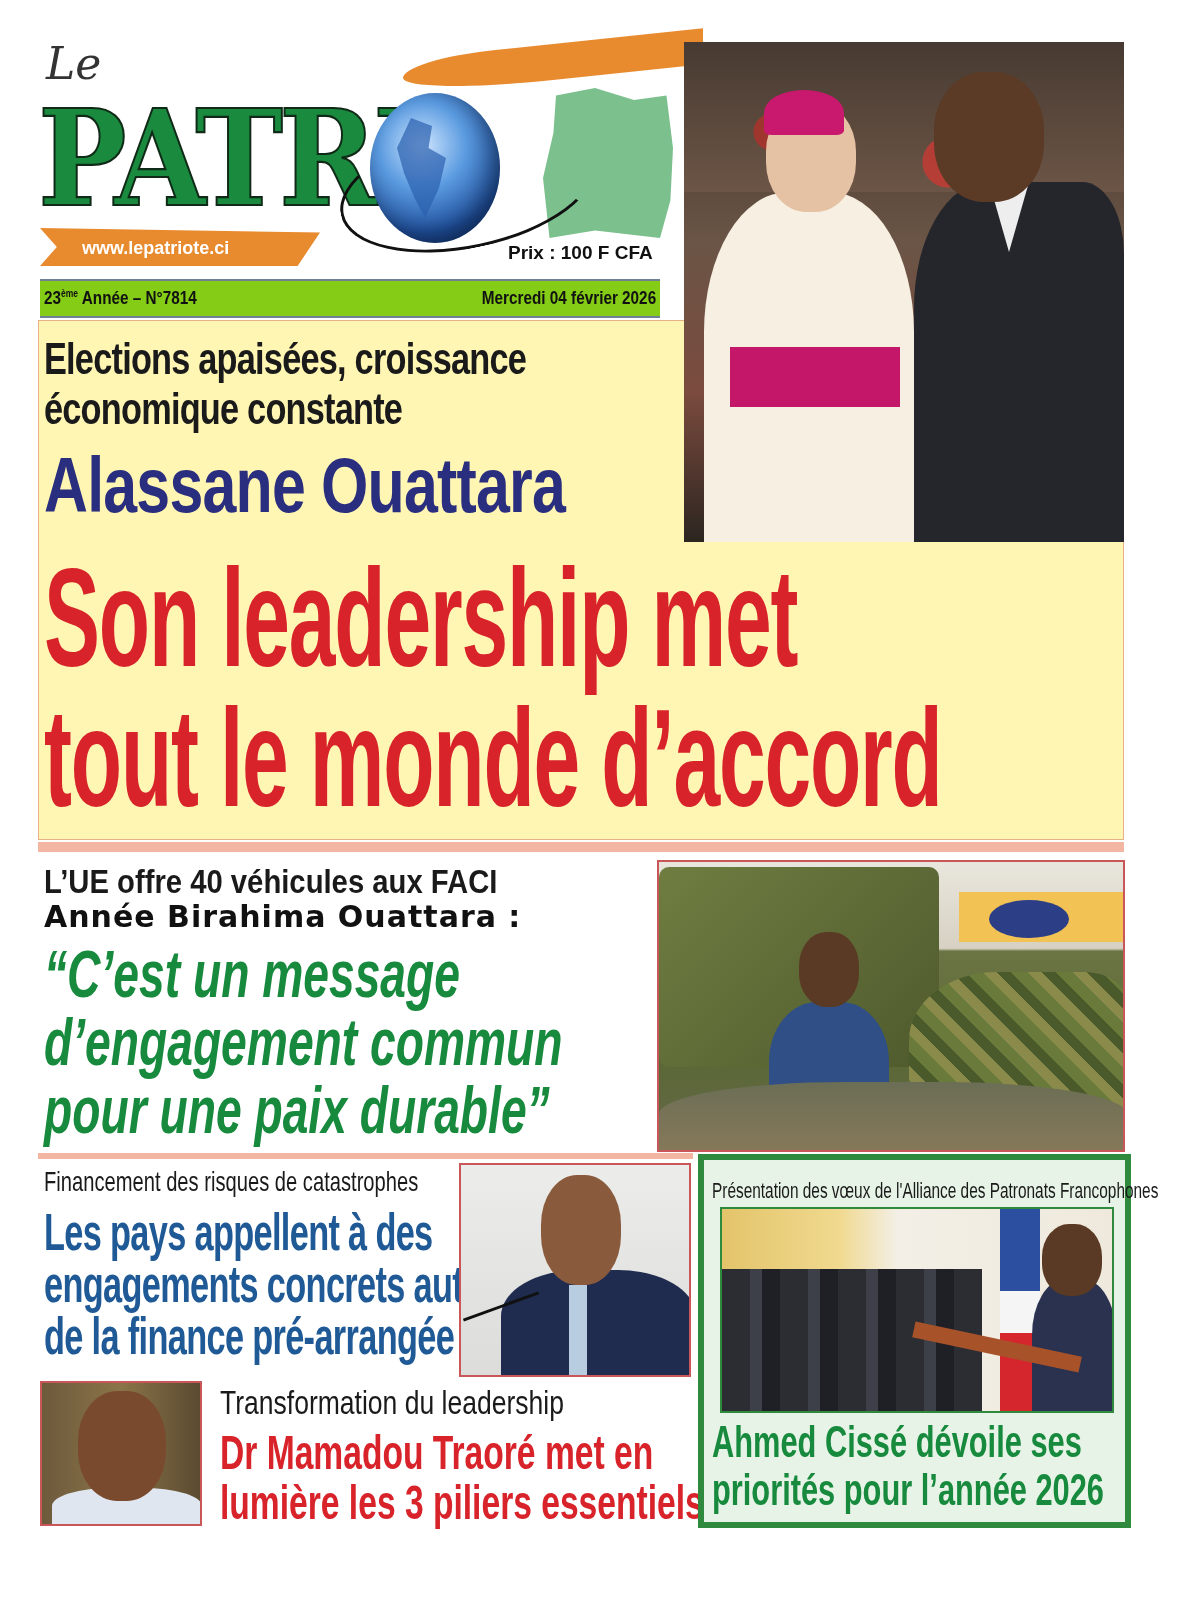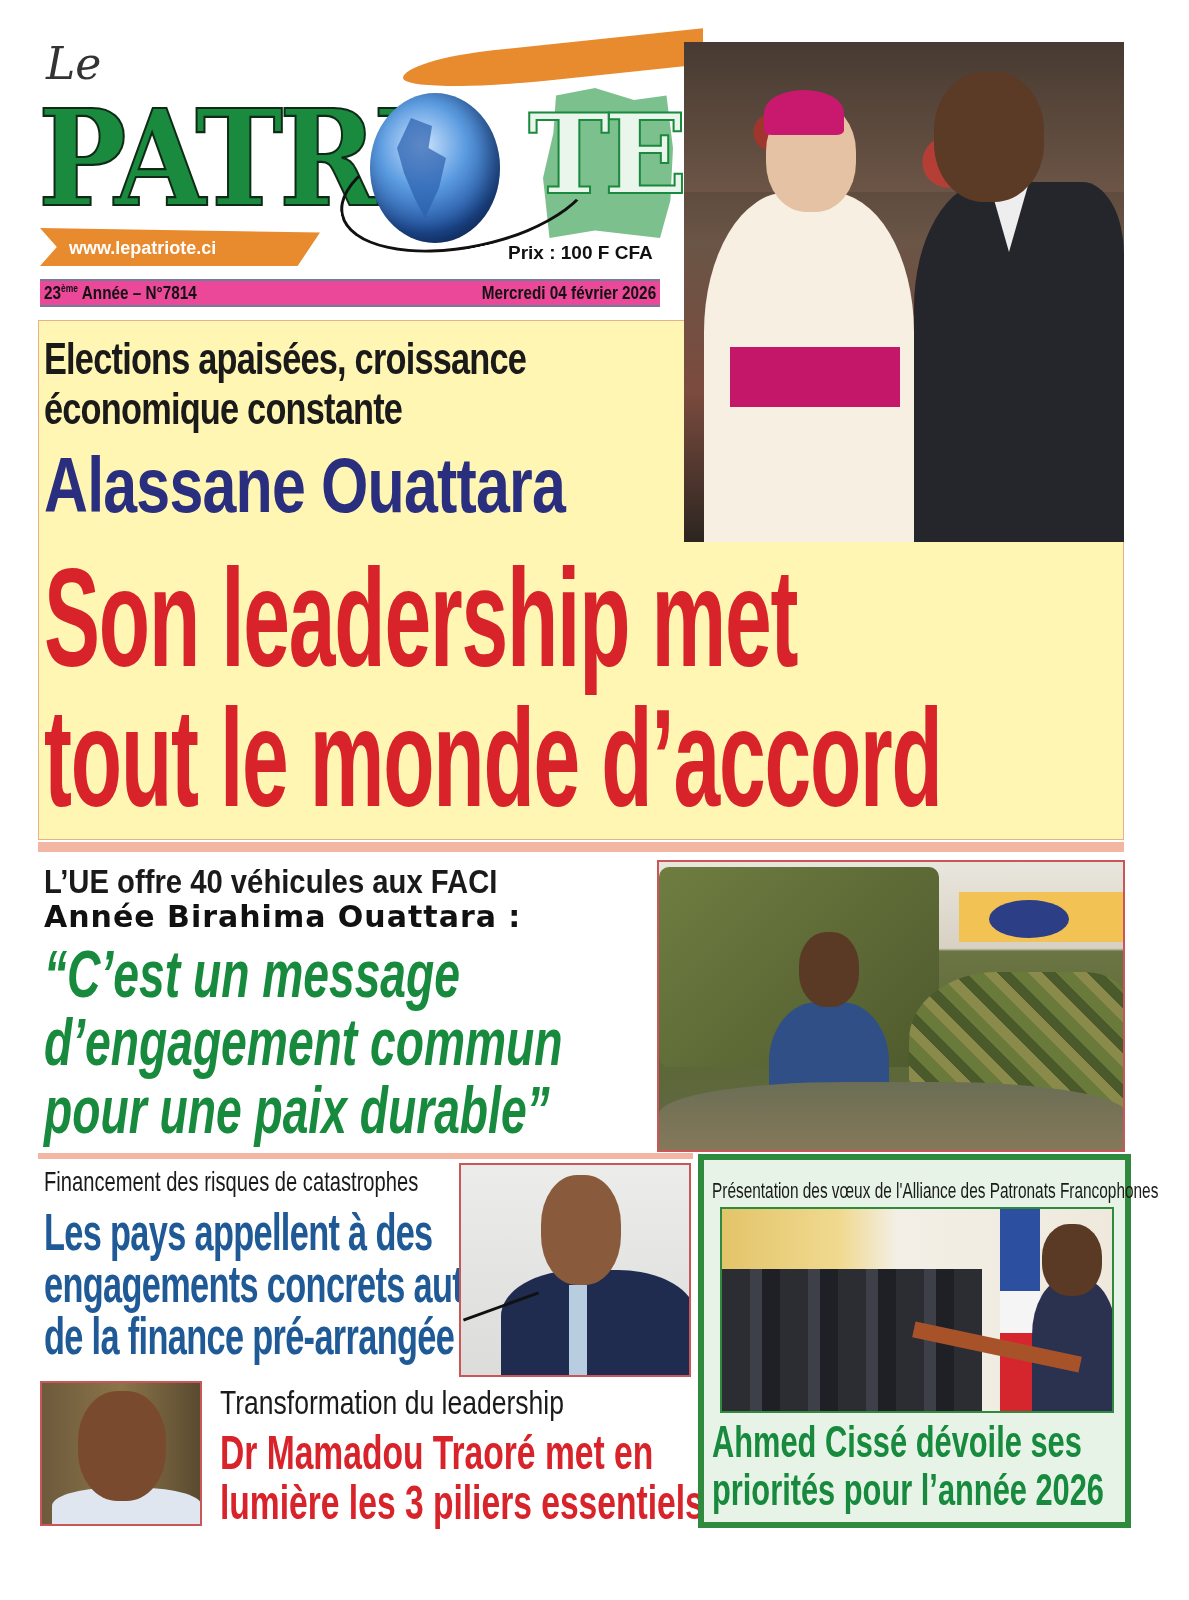--- a/index.html
+++ b/index.html
@@ -7,36 +7,36 @@
   body { position: relative; font-family: "Liberation Sans", sans-serif; }
   .abs { position: absolute; }
 
   
   .masthead { left: 38px; top: 38px; width: 640px; height: 240px; }
   .mh-le { left: 8px; top: 0; font-family: "DejaVu Serif", serif; font-style: italic; font-size: 44px; color: #333; }
   .mh-orange-top { left: 365px; top: 6px; width: 300px; height: 36px; background: #e88a2e;
      border-radius: 60% 0 0 100% / 100% 0 0 100%; transform: skewY(-6deg); }
   .mh-orange-bottom { left: 2px; top: 190px; width: 280px; height: 38px; background: #e88a2e;
      clip-path: polygon(0 0, 100% 12%, 92% 100%, 0 100%, 6% 50%); }
-  .mh-url { left: 31px; top: 200px; font-family: "Liberation Sans", sans-serif; font-weight: bold; font-size: 18px; color: #ffffff; }
+  .mh-url { left: 44px; top: 200px; font-family: "Liberation Sans", sans-serif; font-weight: bold; font-size: 18px; color: #ffffff; }
   .mh-title { left: 0; top: 55px; font-family: "DejaVu Serif", serif; font-weight: bold; font-size: 118px;
      letter-spacing: -4px; color: #1a8a3f; -webkit-text-stroke: 2px #0f2a16; line-height: 1; transform: scaleY(1.12); transform-origin: top left; }
   .mh-globe { left: 332px; top: 55px; width: 130px; height: 150px; border-radius: 50%;
      background: radial-gradient(circle at 40% 35%, #cfe6ff 0%, #5b9be0 35%, #1f4f9c 70%, #0e2c66 100%);
      box-shadow: inset -8px -8px 20px rgba(0,0,0,0.35); }
   .mh-globe-land { left: 352px; top: 80px; width: 70px; height: 100px; background: #2b5fae; opacity: 0.7;
      clip-path: polygon(30% 0, 60% 8%, 55% 30%, 80% 40%, 70% 70%, 50% 100%, 35% 80%, 20% 55%, 10% 30%); }
   .mh-orbit { left: 300px; top: 90px; width: 260px; height: 120px; border: 3px solid #111; border-radius: 50%; border-top-color: transparent; border-right-color: transparent; transform: rotate(-12deg); }
   .mh-map { left: 505px; top: 50px; width: 130px; height: 150px; background: #7cc08e;
      clip-path: polygon(10% 5%, 40% 0, 70% 8%, 95% 5%, 100% 40%, 98% 75%, 90% 100%, 40% 95%, 5% 100%, 0 60%, 8% 30%); }
   .mh-te { left: 490px; top: 62px; font-family: "DejaVu Serif", serif; font-weight: bold; font-size: 110px; color: #eaf6ec;
      -webkit-text-stroke: 2px #1a8a3f; letter-spacing: -6px; line-height: 1; }
   .mh-price { left: 470px; top: 204px; font-family: "Liberation Sans", sans-serif; font-weight: bold; font-size: 19px; color: #111; }
 
-  .issue-bar { left: 40px; top: 279px; width: 620px; height: 28px; background: #ec4899;
+  .issue-bar { left: 40px; top: 279px; width: 620px; height: 39px; background: #84cc16;
      border-top: 2px solid #6f7f95; border-bottom: 2px solid #6f7f95; display: flex; justify-content: space-between; align-items: center; padding: 0 4px; }
   .issue-bar span { font-family: "Liberation Sans", sans-serif; font-weight: bold; font-size: 18px; color: #111; transform: scaleX(0.85); transform-origin: left center; white-space: nowrap; }
   .issue-bar .right { transform-origin: right center; }
   .issue-bar sup { font-size: 10px; }
 
   
   .lead-box { left: 38px; top: 320px; width: 1086px; height: 520px; background: #fff6b4; border: 1px solid #e7b28a; }
   .lead-photo { left: 684px; top: 42px; width: 440px; height: 500px; overflow: hidden;
      background: linear-gradient(180deg, #3d3128 0%, #6a5546 40%, #7b4b3e 70%, #2c2520 100%); }
   .ph-bishop-body { left: 20px; top: 150px; width: 210px; height: 350px; background: #f6efe2; border-radius: 40% 40% 0 0; }
@@ -99,21 +99,20 @@
 <body>
 
 <div class="abs masthead">
   <div class="abs mh-orange-top"></div>
   <div class="abs mh-le">Le</div>
   <div class="abs mh-map"></div>
   <div class="abs mh-title">PATRI</div>
   <div class="abs mh-orbit"></div>
   <div class="abs mh-globe"></div>
   <div class="abs mh-globe-land"></div>
-  <div class="abs mh-te">TE</div>
   <div class="abs mh-orange-bottom"></div>
   <div class="abs mh-url">www.lepatriote.ci</div>
   <div class="abs mh-price">Prix : 100 F CFA</div>
 </div>
 
 <div class="abs issue-bar">
   <span><span>23</span><sup>ème</sup> <span>Année – N°7814</span></span>
   <span class="right">Mercredi 04 février 2026</span>
 </div>
 

